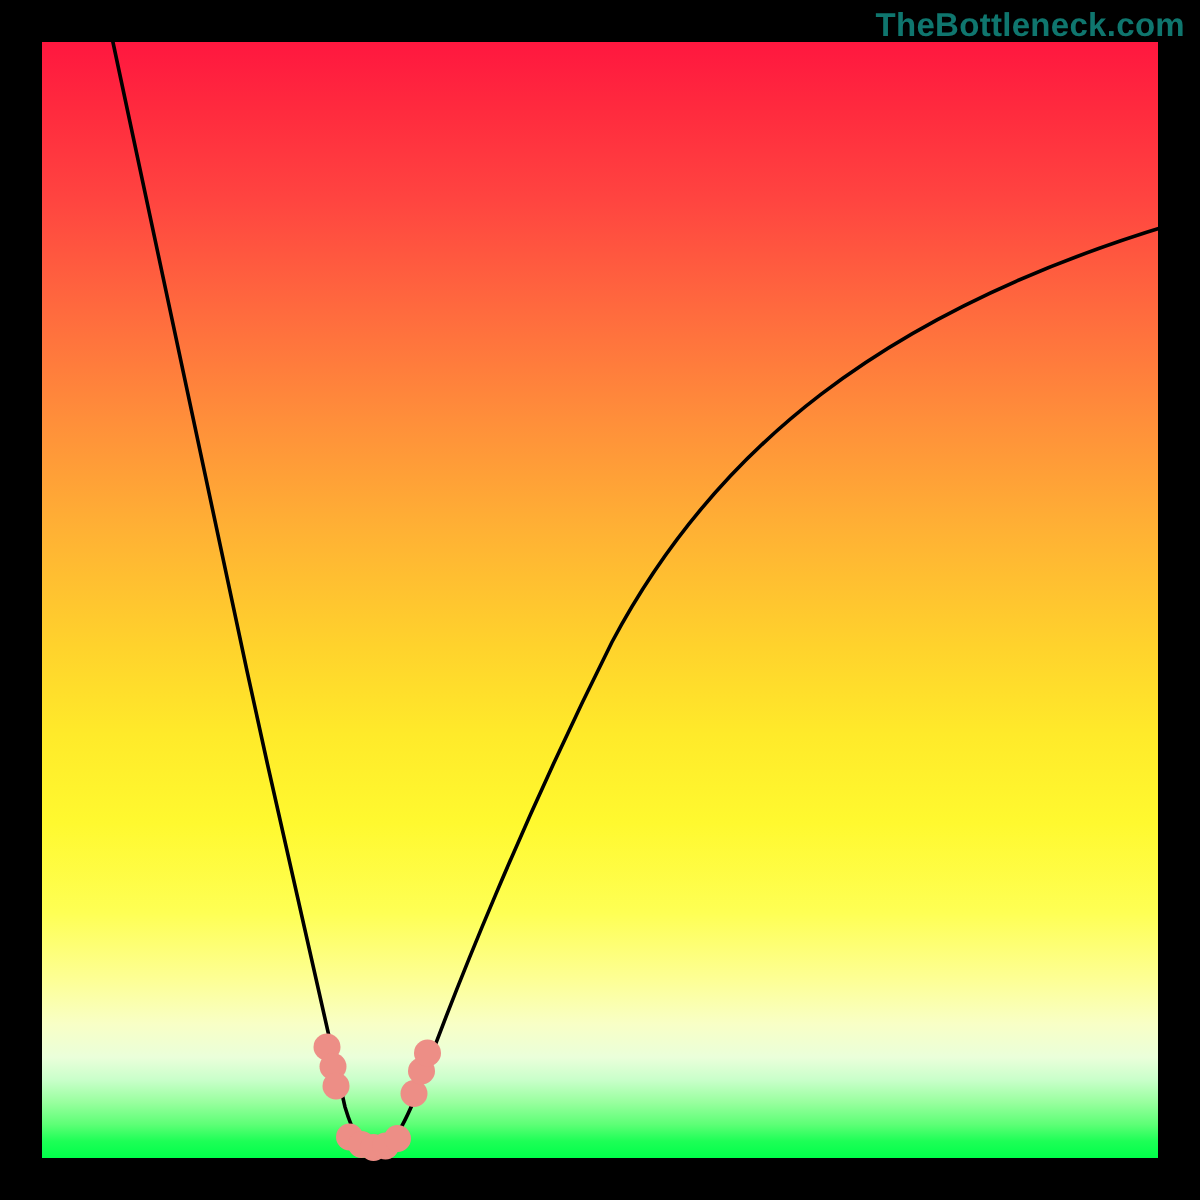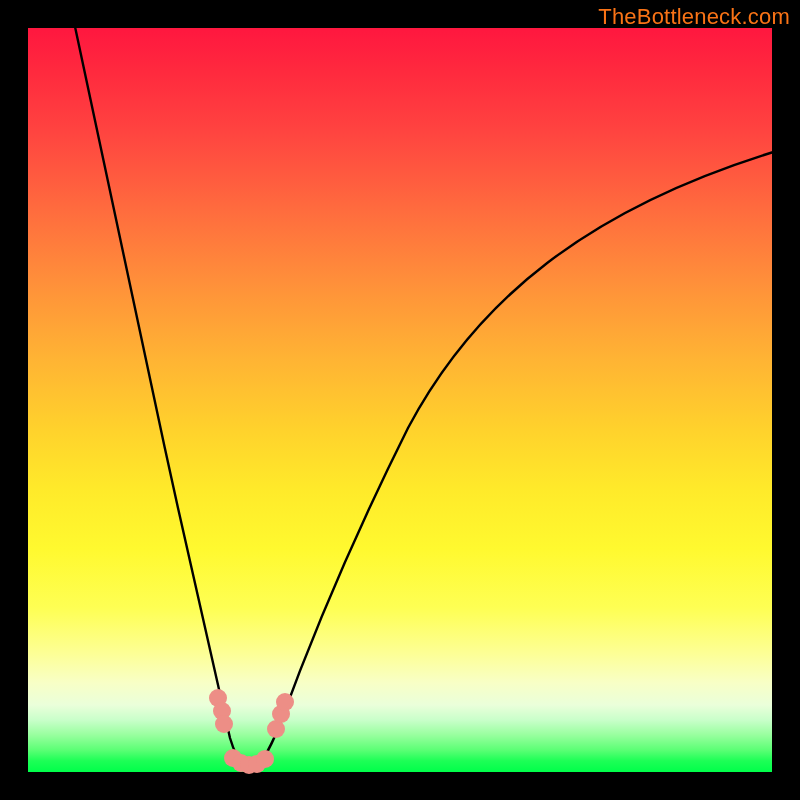--- a/index.html
+++ b/index.html
@@ -44,22 +44,22 @@
       #1dff56 98.5%,
       #00ff4a 100%
     );
   }
   .watermark {
     position: absolute;
     top: 4px;
     right: 10px;
     font-family: Arial, Helvetica, sans-serif;
     font-size: 22px;
-    font-weight: normal;
-    color: #f97316;
+    font-weight: bold;
+    color: #0f766e;
     letter-spacing: 0.2px;
   }
   svg.curve {
     position: absolute;
     left: 0;
     top: 0;
     width: 744px;
     height: 744px;
     overflow: visible;
   }

